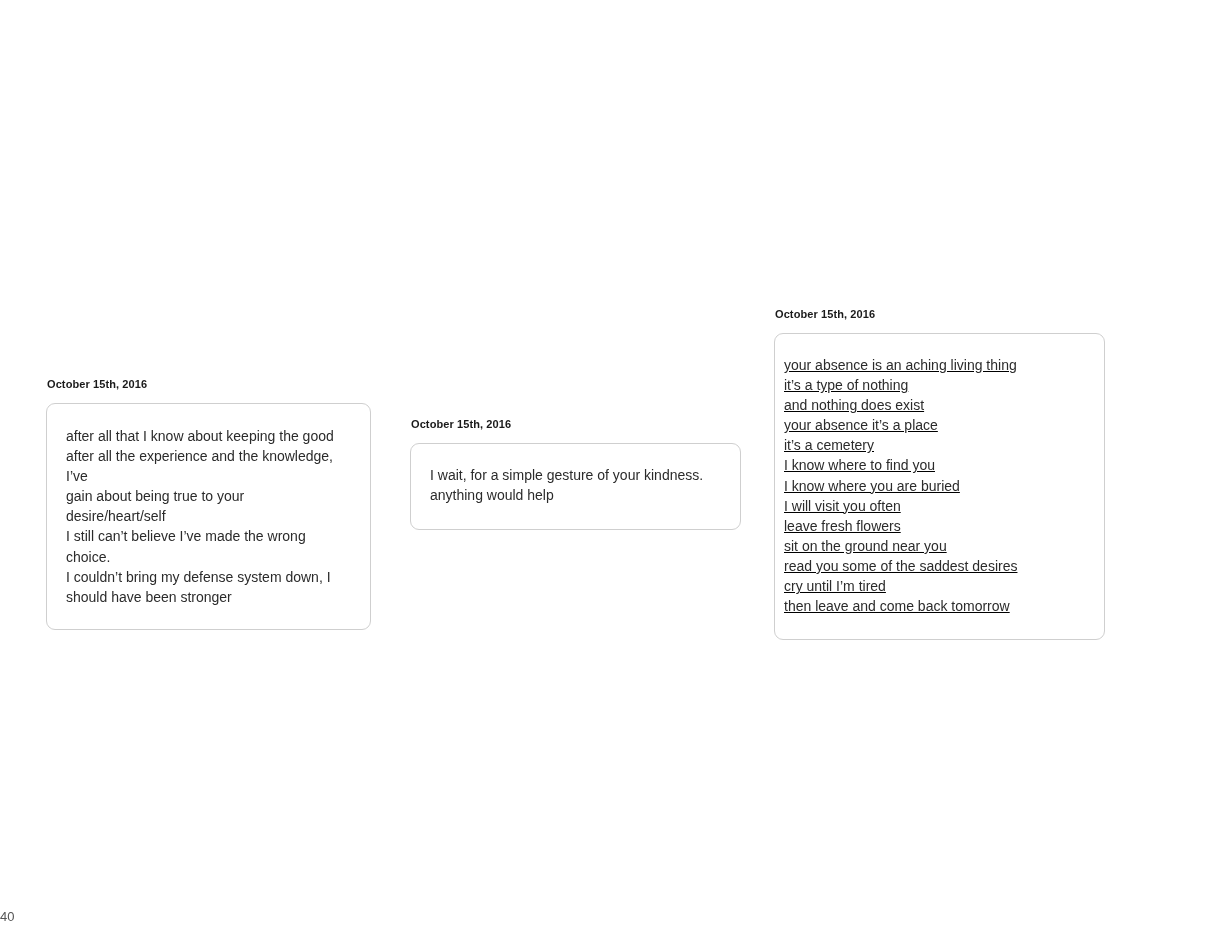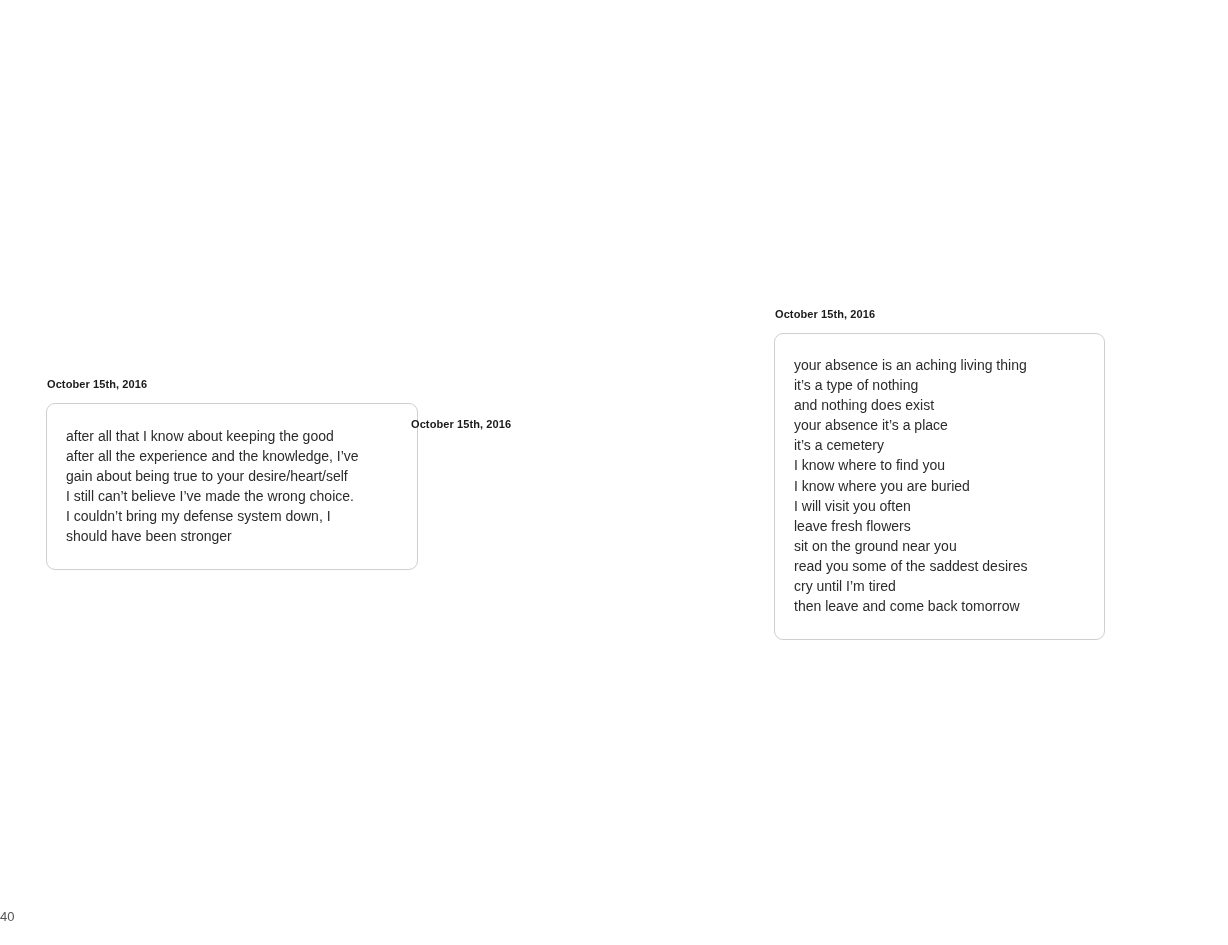--- a/index.html
+++ b/index.html
@@ -38,27 +38,27 @@
   }
   .poem {
     margin: 0;
     font-size: 14px;
     line-height: 20.1px;
     color: #2b2b2b;
     white-space: pre-wrap;
   }
   
   #entry-1 { left: 46px; top: 378px; }
-  #entry-1 .entry-card { width: 372px; }
+  #entry-1 .entry-card { width: 325px; }
   
   #entry-2 { left: 410px; top: 418px; }
   #entry-2 .entry-card { width: 331px; padding-top: 21px; padding-bottom: 24px; }
   
   #entry-3 { left: 774px; top: 308px; }
-  #entry-3 .entry-card { width: 331px; padding-top: 21px; padding-bottom: 23px; padding-left: 19px; }
+  #entry-3 .entry-card { width: 331px; padding-top: 21px; padding-bottom: 23px; padding-left: 9px; text-decoration: underline; }
 
   .page-number {
     position: absolute;
     left: 0;
     right: 0;
     top: 909px;
     text-align: left;
     font-size: 13px;
     color: #555555;
   }
@@ -75,20 +75,24 @@
 after all the experience and the knowledge, I’ve
 gain about being true to your desire/heart/self
 I still can’t believe I’ve made the wrong choice.
 I couldn’t bring my defense system down, I
 should have been stronger</p>
     </div>
   </div>
 
   <div class="entry" id="entry-2">
     <div class="entry-date">October 15th, 2016</div>
+    <div class="entry-card">
+      <p class="poem">I wait, for a simple gesture of your kindness.
+anything would help</p>
+    </div>
   </div>
 
   <div class="entry" id="entry-3">
     <div class="entry-date">October 15th, 2016</div>
     <div class="entry-card">
       <p class="poem">your absence is an aching living thing
 it’s a type of nothing
 and nothing does exist
 your absence it’s a place
 it’s a cemetery

